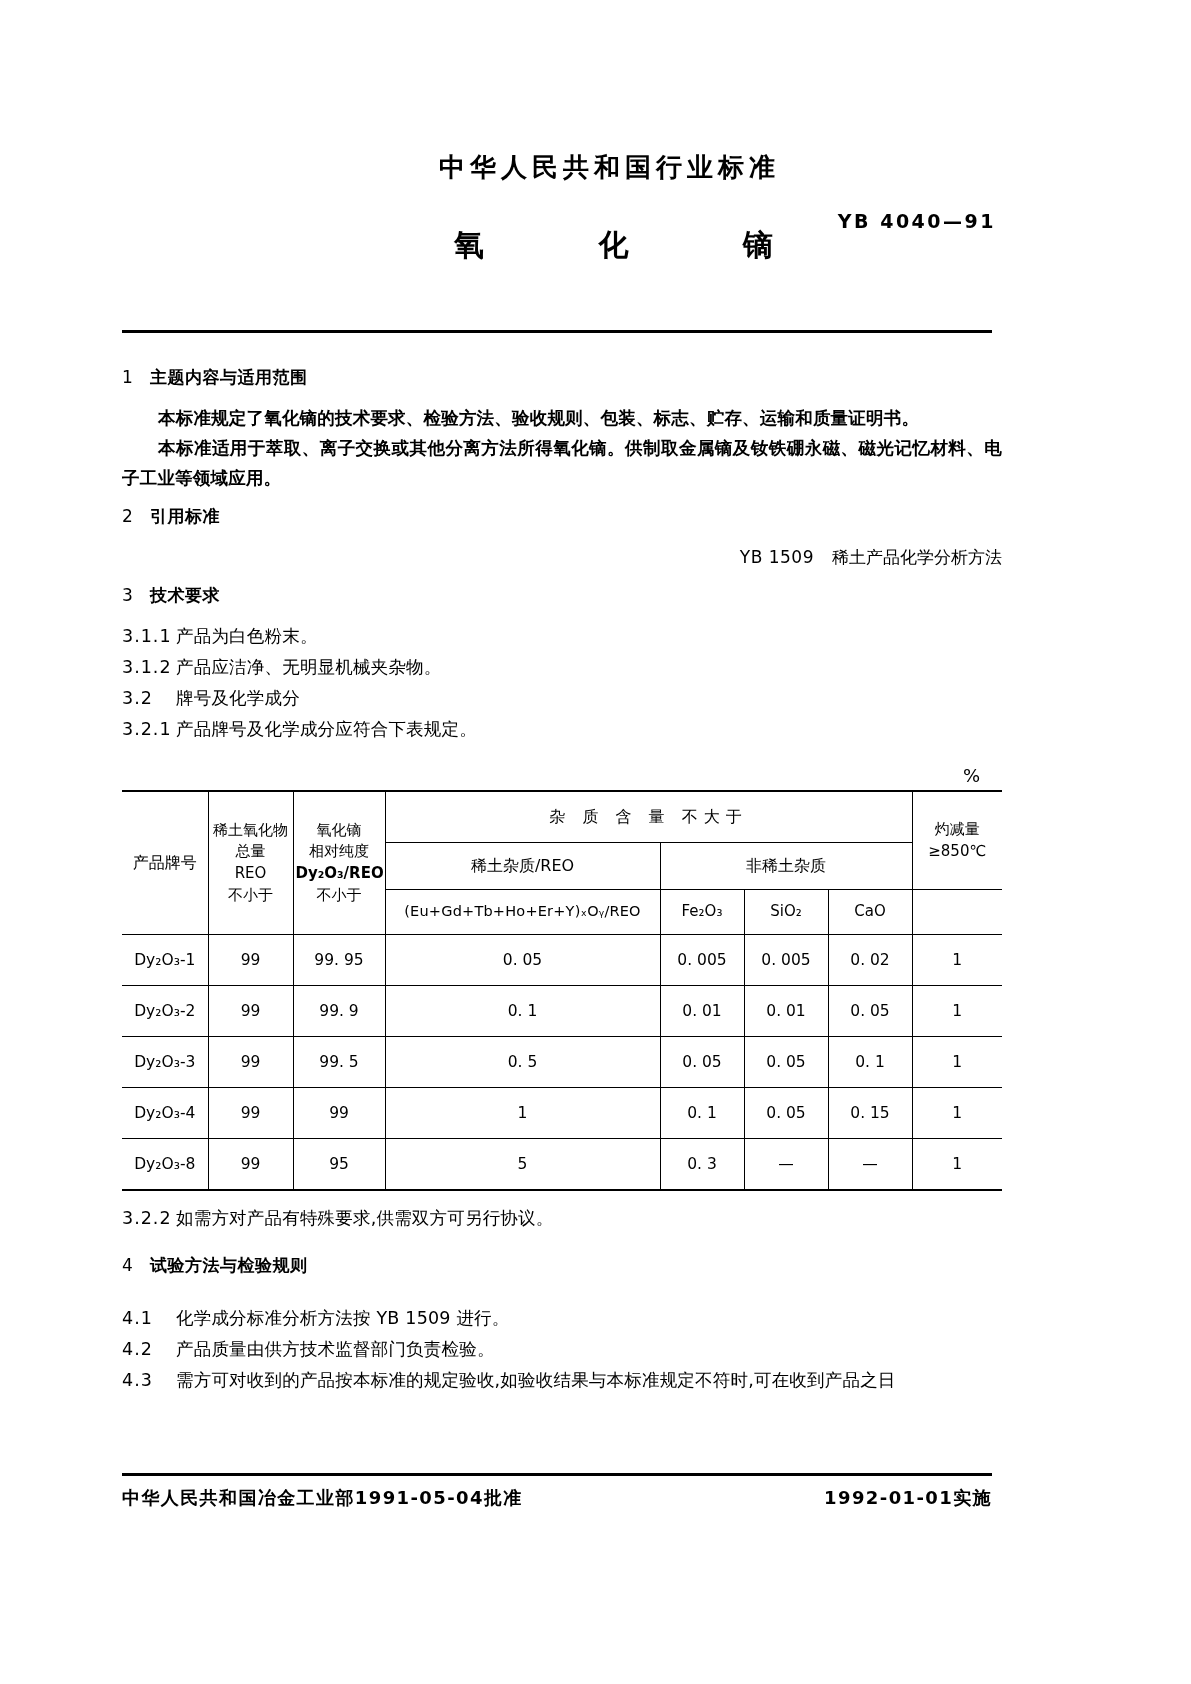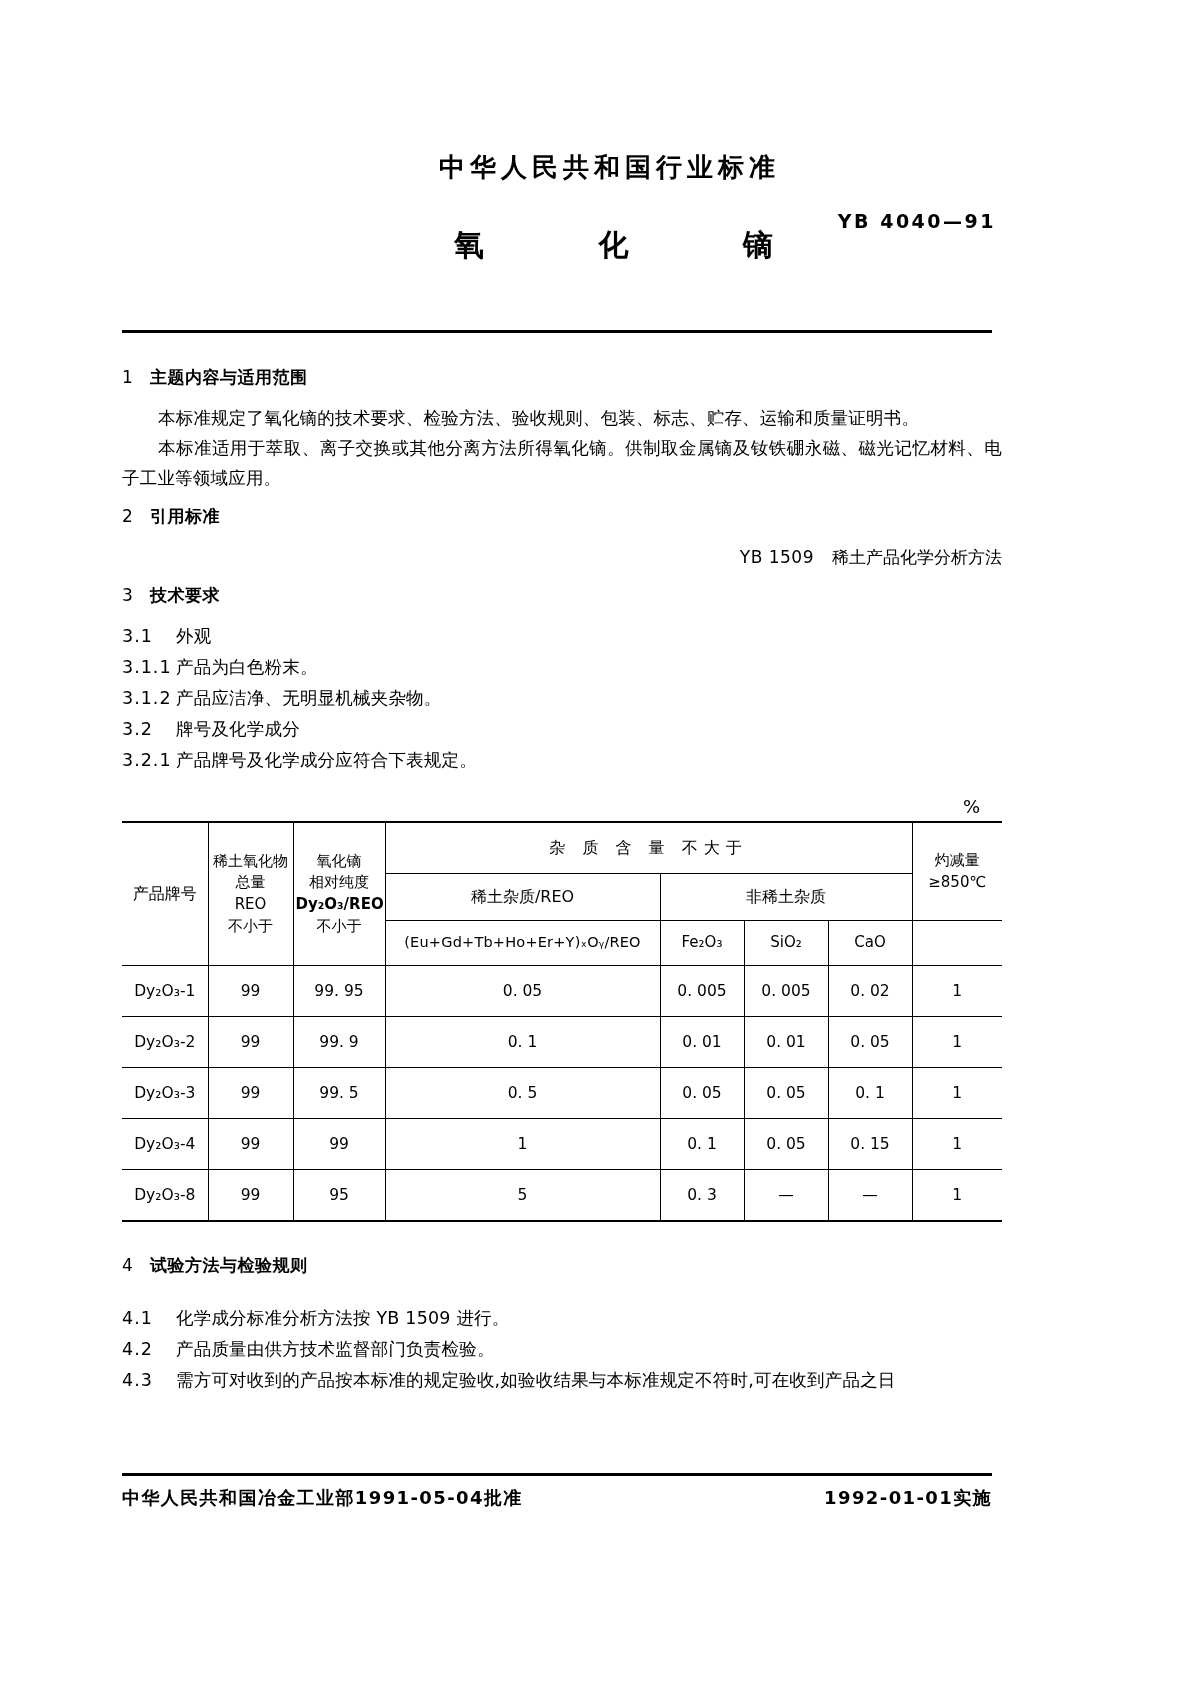--- a/index.html
+++ b/index.html
@@ -81,20 +81,21 @@
     display: inline-block;
     width: 28px;
     font-weight: normal;
   }
   .para {
     font-size: 17.5px;
     line-height: 30px;
     margin: 0;
     text-align: justify;
     letter-spacing: 0.2px;
+    font-weight: bold;
   }
   .para.indent {
     text-indent: 36px;
   }
   .clause {
     font-size: 17.5px;
     line-height: 31px;
     margin: 0;
     letter-spacing: 0.2px;
   }
@@ -231,21 +232,20 @@
 
     <div class="gap-s"></div>
 
     <div class="h2"><span class="num">2</span><span>引用标准</span></div>
     <p class="ref-line"><span class="refcode">YB 1509</span><span class="reftitle">稀土产品化学分析方法</span></p>
 
     <div class="gap-s"></div>
 
     <div class="h2"><span class="num">3</span><span>技术要求</span></div>
 
-    <p class="clause"><span class="cnum">3.1</span><span>外观</span></p>
     <p class="clause"><span class="cnum">3.1.1</span><span>产品为白色粉末。</span></p>
     <p class="clause"><span class="cnum">3.1.2</span><span>产品应洁净、无明显机械夹杂物。</span></p>
     <p class="clause"><span class="cnum">3.2</span><span>牌号及化学成分</span></p>
     <p class="clause"><span class="cnum">3.2.1</span><span>产品牌号及化学成分应符合下表规定。</span></p>
 
     <div class="gap-m"></div>
 
     <p class="unit-mark">%</p>
 
     <table class="spec">
@@ -340,20 +340,21 @@
           <td>0. 3</td>
           <td class="dash">—</td>
           <td class="dash">—</td>
           <td>1</td>
         </tr>
       </tbody>
     </table>
 
     <div class="gap-s"></div>
 
+    <p class="clause"><span class="cnum">3.2.2</span><span>如需方对产品有特殊要求,供需双方可另行协议。</span></p>
 
     <div class="gap-m"></div>
 
     <div class="h2"><span class="num">4</span><span>试验方法与检验规则</span></div>
 
     <div class="gap-s"></div>
 
     <p class="clause"><span class="cnum">4.1</span><span>化学成分标准分析方法按 YB 1509 进行。</span></p>
     <p class="clause"><span class="cnum">4.2</span><span>产品质量由供方技术监督部门负责检验。</span></p>
     <p class="clause"><span class="cnum">4.3</span><span>需方可对收到的产品按本标准的规定验收,如验收结果与本标准规定不符时,可在收到产品之日</span></p>

